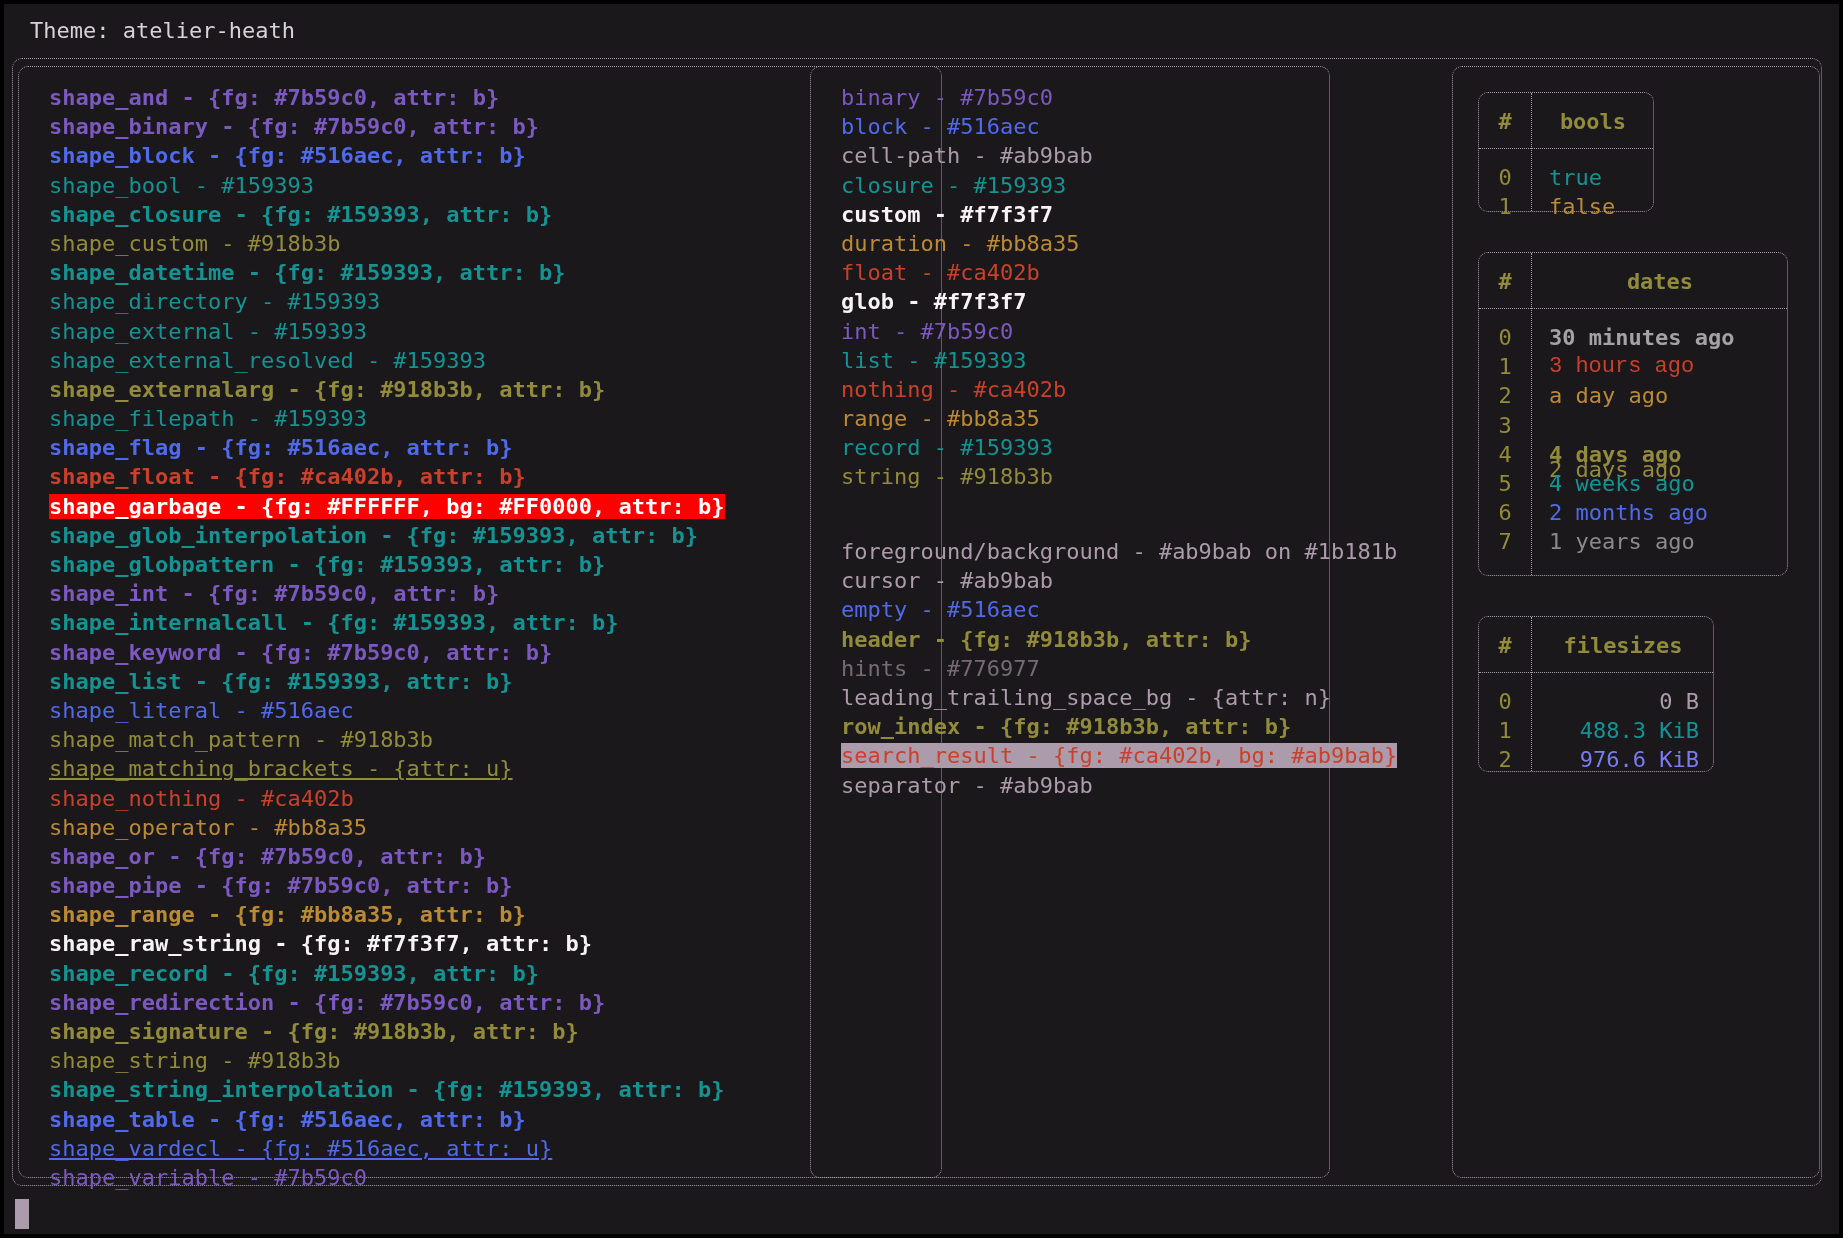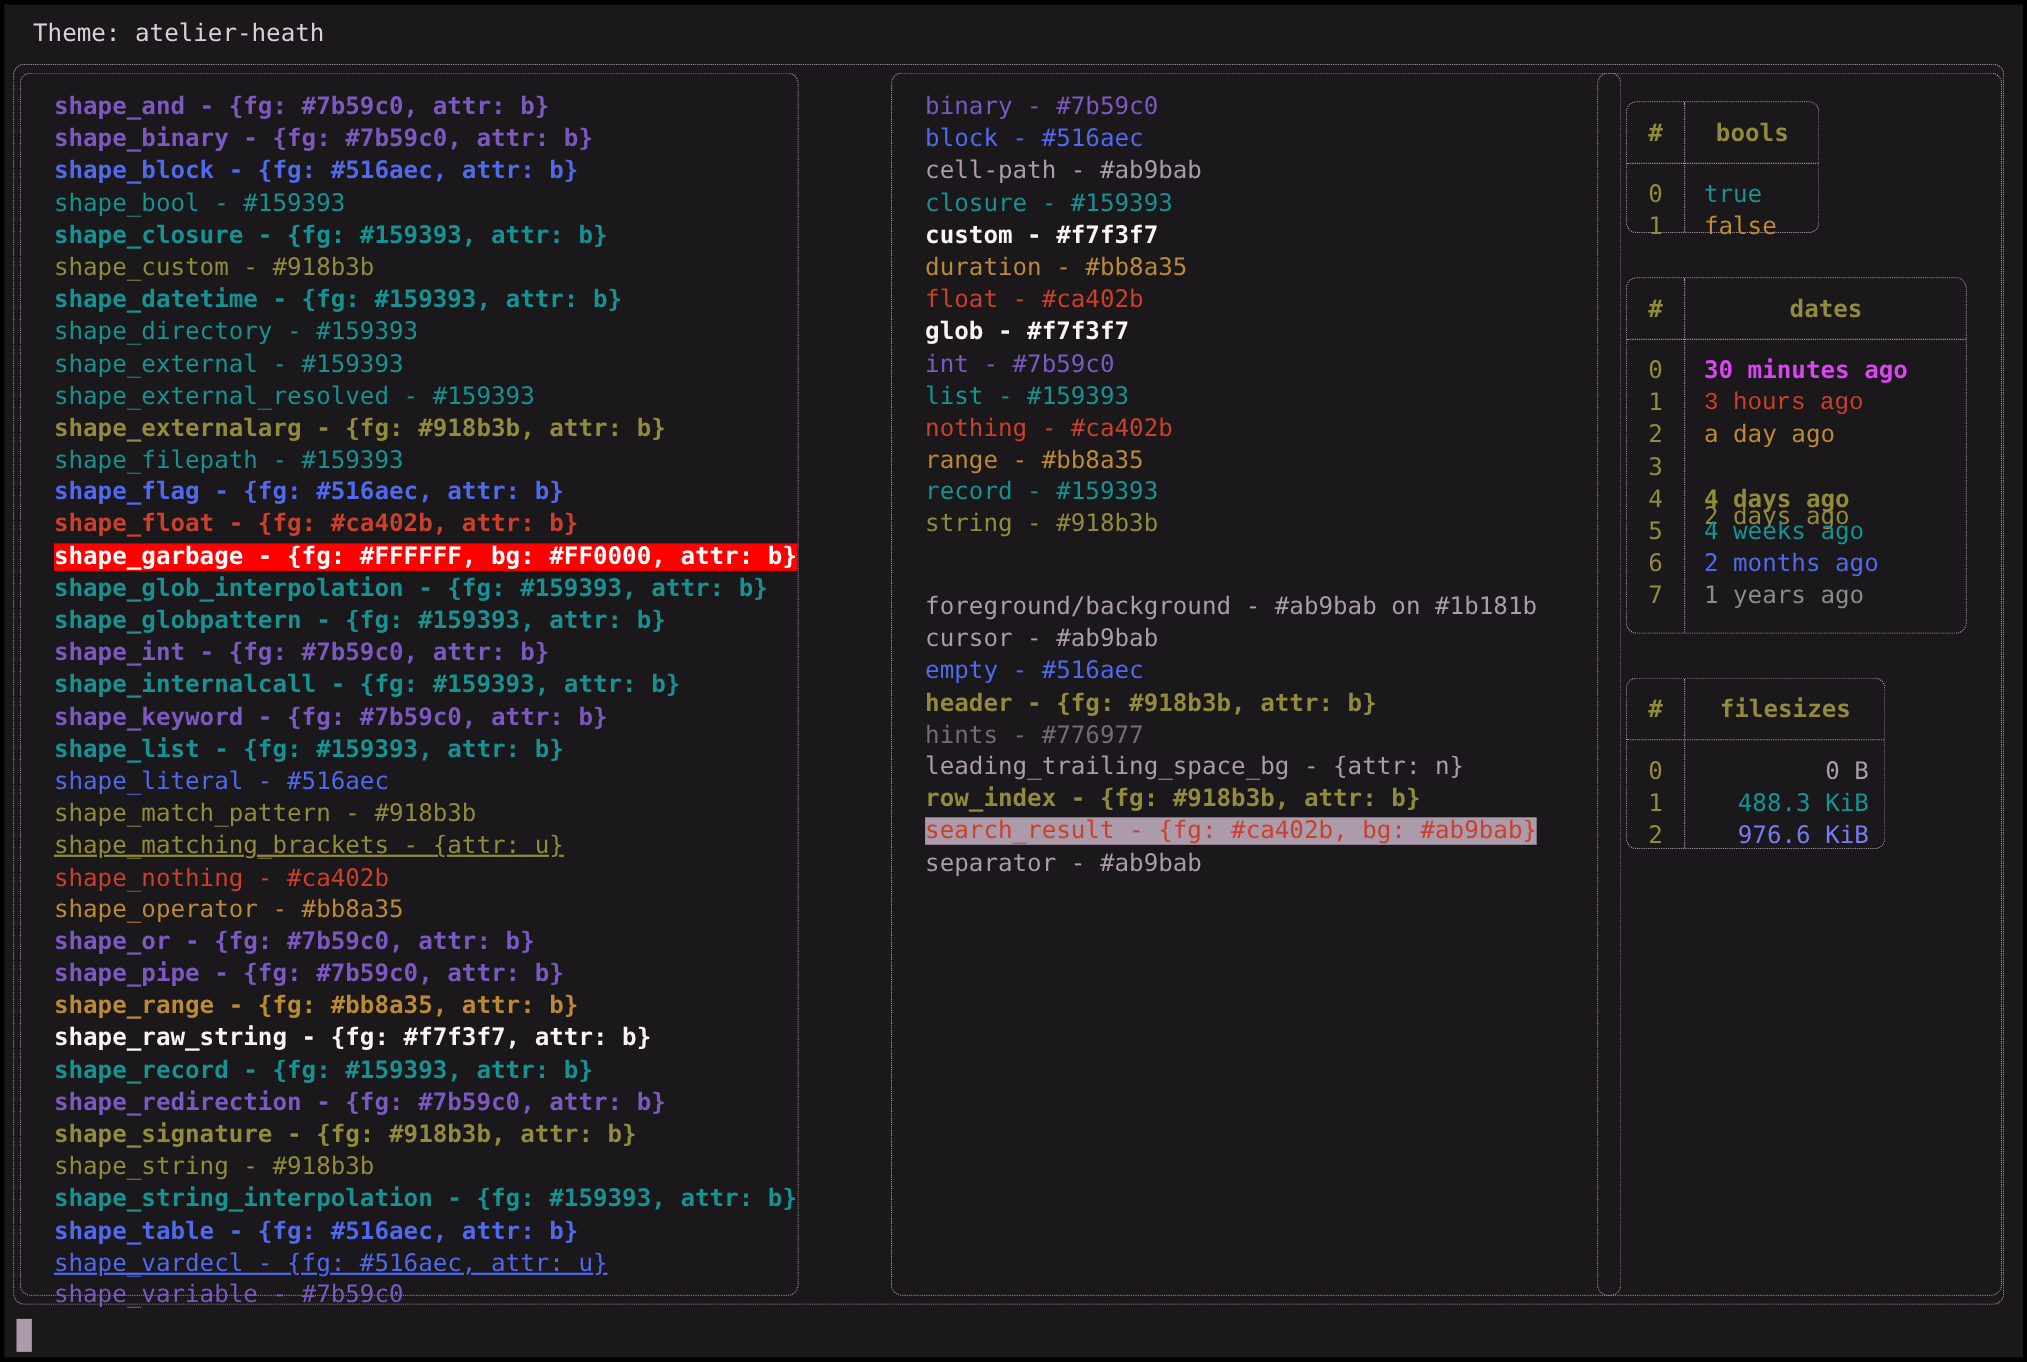--- a/index.html
+++ b/index.html
@@ -33,22 +33,22 @@
     left: 8px; top: 54px;
     width: 1810px; height: 1128px;
     border: 1px dotted #ab9bab;
     border-radius: 10px;
   }
   .panel {
     position: absolute;
     border: 1px dotted #ab9bab;
     border-radius: 10px;
   }
-  #panel-left  { left: 14px;  top: 62px;  width: 708px;  height: 1112px; }
-  #panel-mid   { left: 806px; top: 62px;  width: 664px;  height: 1112px; }
+  #panel-left  { left: 14px;  top: 62px;  width: 924px;  height: 1112px; }
+  #panel-mid   { left: 806px; top: 62px;  width: 520px;  height: 1112px; }
   #panel-right { left: 1448px; top: 62px; width: 368px; height: 1112px; }
 
   .lines {
     position: absolute;
     left: 30px; top: 16px;
     white-space: pre;
   }
   .line { white-space: pre; height: 29.2px; }
 
   
@@ -124,21 +124,21 @@
       <div class="cell-val" style="top: 70px; color: rgb(21, 147, 147); left: 70px;">true</div>
       <div class="cell-num" style="left: 0px; top: 99.2px; width: 52px;">1</div>
       <div class="cell-val" style="top: 99.2px; color: rgb(187, 138, 53); left: 70px;">false</div>
     </div>
   <div class="tbl" id="tbl-dates">
       <div class="vline" style="left: 52px;"></div>
       <div class="hdr" style="left: 0px; top: 14px; width: 52px;">#</div>
       <div class="hdr" style="left: 52px; top: 14px; width: 258px;">dates</div>
       <div class="hline" style="top: 55px;"></div>
       <div class="cell-num" style="left: 0px; top: 70px; width: 52px;">0</div>
-      <div class="cell-val" style="top: 70px; color: #d946ef; font-weight: bold; left: 70px;">30 minutes ago</div>
+      <div class="cell-val" style="top: 70px; color: #a3a3a3; font-weight: bold; left: 70px;">30 minutes ago</div>
       <div class="cell-num" style="left: 0px; top: 99.2px; width: 52px;">1</div>
       <div class="cell-val" style="top: 99.2px; color: rgb(202, 64, 43); left: 70px; font-family: Liberation Mono, monospace;">3 hours ago</div>
       <div class="cell-num" style="left: 0px; top: 128.4px; width: 52px;">2</div>
       <div class="cell-val" style="top: 128.4px; color: rgb(187, 138, 53); left: 70px;">a day ago</div>
       <div class="cell-num" style="left: 0px; top: 157.6px; width: 52px;">3</div>
       <div class="cell-val" style="top: 157.6px; color: rgb(145, 139, 59); left: 70px; margin-top: 44px;">2 days ago</div>
       <div class="cell-num" style="left: 0px; top: 186.8px; width: 52px;">4</div>
       <div class="cell-val" style="top: 186.8px; color: rgb(145, 139, 59); font-weight: bold; left: 70px;">4 days ago</div>
       <div class="cell-num" style="left: 0px; top: 216px; width: 52px;">5</div>
       <div class="cell-val" style="top: 216px; color: rgb(21, 147, 147); left: 70px;">4 weeks ago</div>

